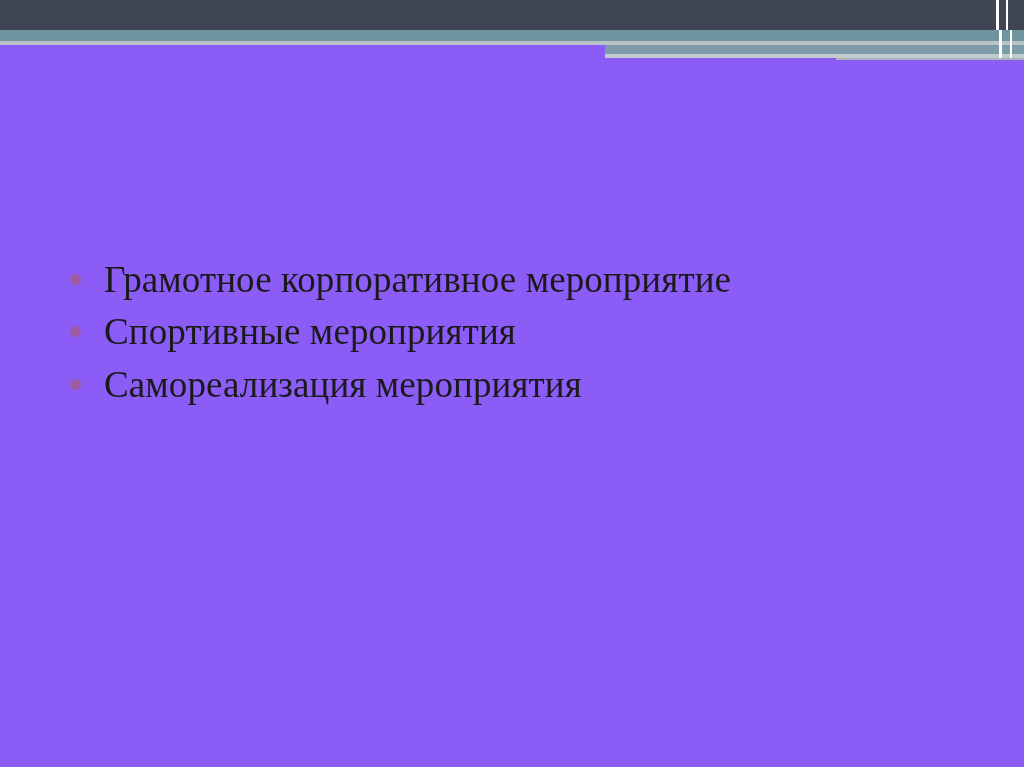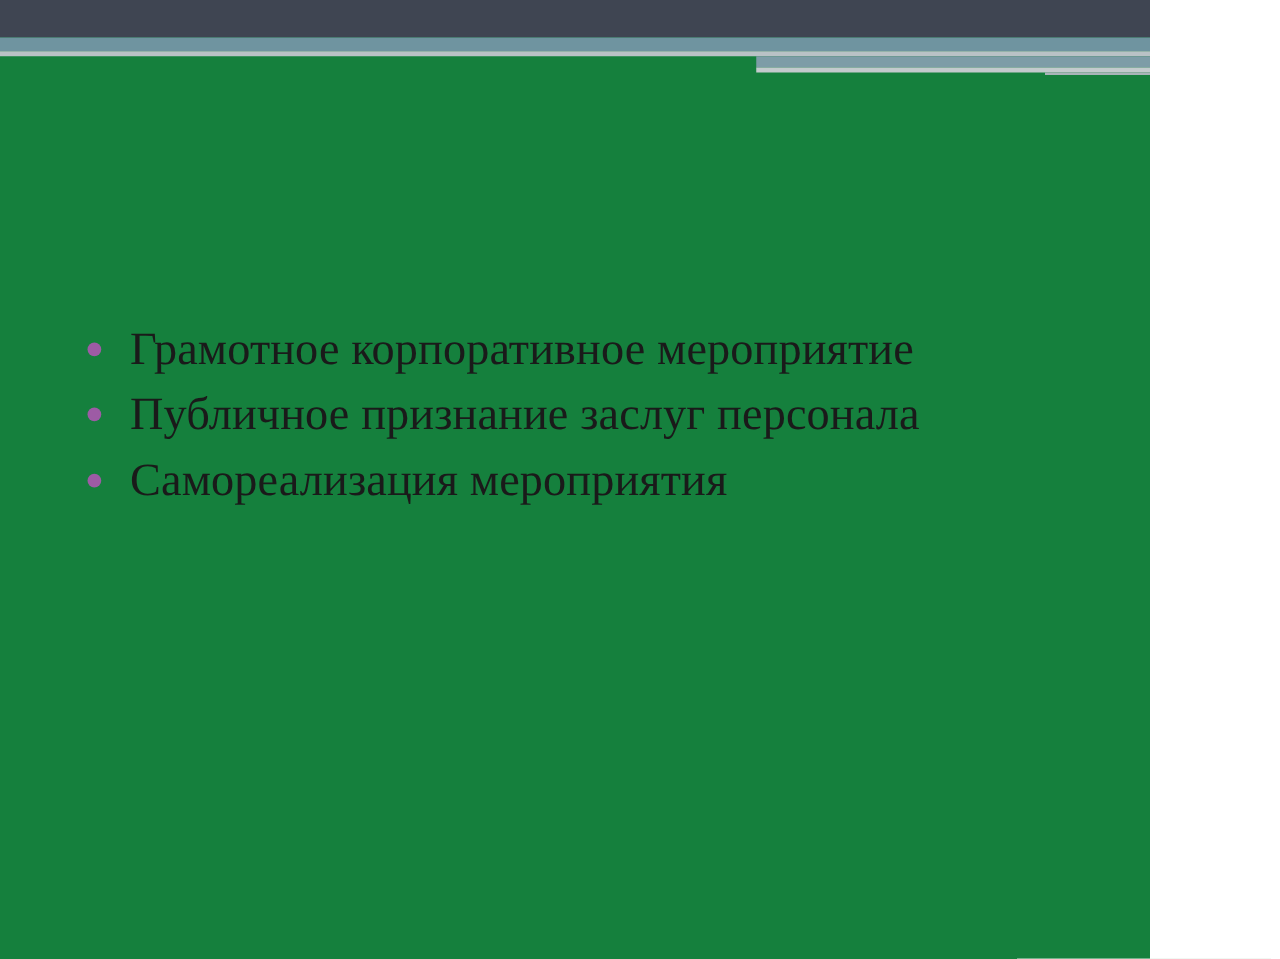--- a/index.html
+++ b/index.html
@@ -2,23 +2,23 @@
 <html><head>
 <meta charset="utf-8">
 <style>
   html, body {
     margin: 0;
     padding: 0;
     background: #ffffff;
   }
   .slide {
     position: relative;
-    width: 920px;
+    width: 1024px;
     height: 767px;
-    background: #15803d;
+    background: #8b5cf6;
     overflow: hidden;
     font-family: "Liberation Serif", serif;
   }
 
   
   .banner {
     position: absolute;
     top: 0;
     left: 0;
     width: 1024px;
@@ -135,21 +135,21 @@
   </div>
 
   <div class="content">
     <ul class="bullets">
       <li>
         <span class="dot"></span>
         <span class="bullet-text">Грамотное корпоративное мероприятие</span>
       </li>
       <li>
         <span class="dot"></span>
-        <span class="bullet-text">Публичное признание заслуг персонала</span>
+        <span class="bullet-text">Спортивные мероприятия</span>
       </li>
       <li>
         <span class="dot"></span>
         <span class="bullet-text">Самореализация мероприятия</span>
       </li>
     </ul>
   </div>
 
 </div>
 

